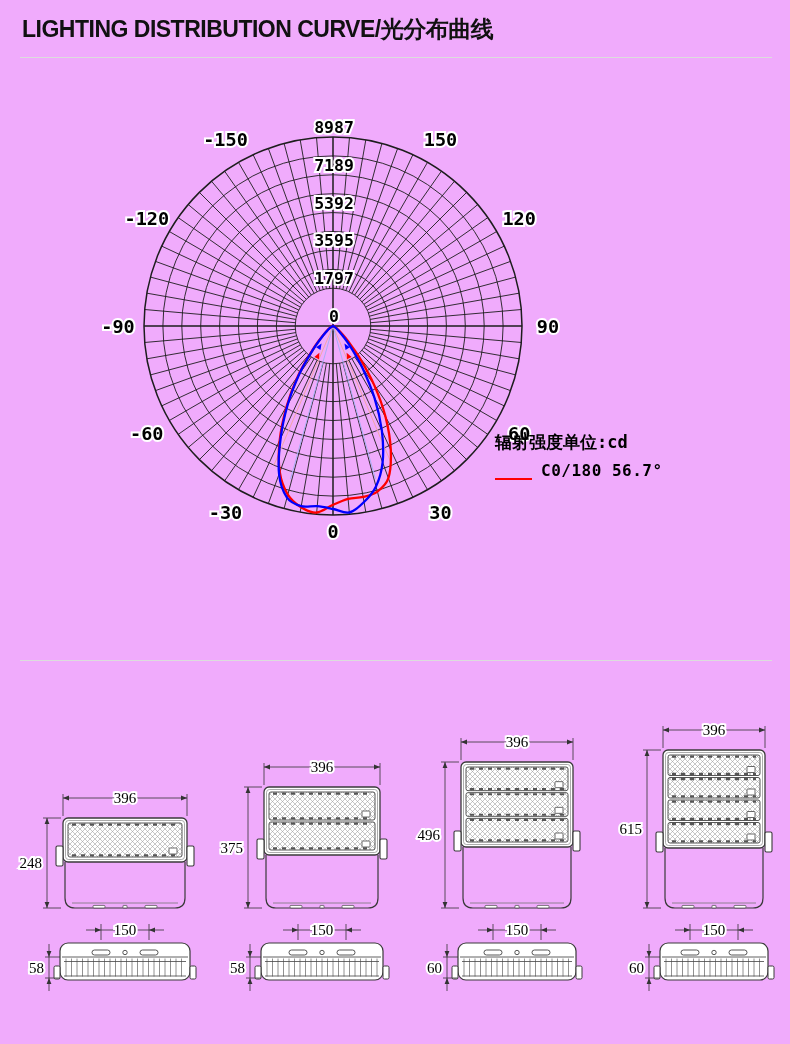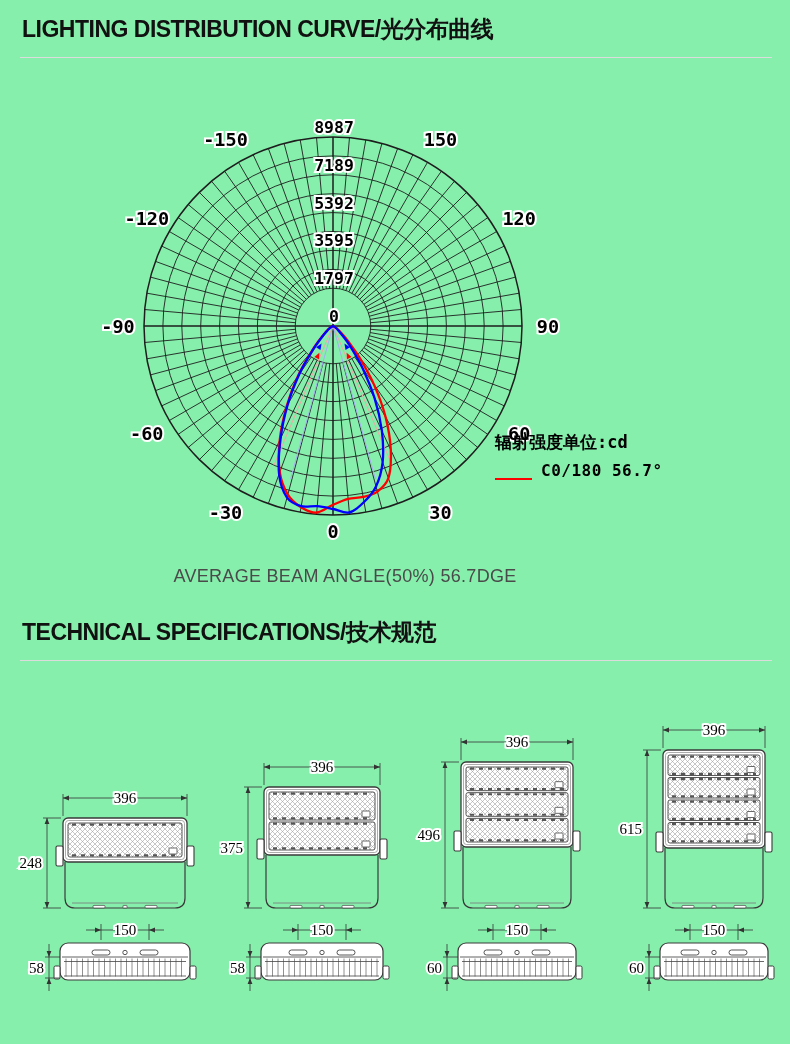--- a/index.html
+++ b/index.html
@@ -1,16 +1,16 @@
 <!DOCTYPE html>
 <html><head>
 <meta charset="utf-8">
 <style>
   html,body{margin:0;padding:0;background:#fff;}
-  .page{position:relative;width:790px;height:1044px;background:#86efac;overflow:hidden;
+  .page{position:relative;width:790px;height:1044px;background:#f0abfc;overflow:hidden;
         font-family:"Liberation Sans",sans-serif;color:#111;}
   .sec-title{position:absolute;left:22px;margin:0;font-size:23px;font-weight:700;
              letter-spacing:-0.5px;color:#111;font-family:"Liberation Sans",sans-serif;}
   .rule{position:absolute;left:20px;right:18px;height:0;border:0;border-top:1px solid #dcdcdc;margin:0;}
   #polar-chart{position:absolute;left:0;top:100px;}
   #drawings{position:absolute;left:0;top:664px;}
   .legend{position:absolute;left:495px;top:431px;font-family:"DejaVu Sans Mono",monospace;}
   .legend-title{font-size:17px;font-weight:700;color:#000;white-space:nowrap;
                 font-family:"DejaVu Sans Mono",monospace;}
   .legend-row{display:flex;align-items:flex-end;margin-top:7px;white-space:nowrap;}
@@ -150,23 +150,21 @@
     </svg>
 
   <div class="legend">
     <div class="legend-title">辐射强度单位:cd</div>
     <div class="legend-row">
       <span class="legend-swatch" style="border-top-color: rgb(255, 0, 0);"></span>
       <span class="legend-label">C0/180 56.7°</span>
     </div>
   </div>
 
-  <div class="beam-en">AVERAGE BEAM ANGLE(50%) 56.7DGE</div>
-
-  <h1 class="sec-title" style="top:617px">TECHNICAL SPECIFICATIONS/技术规范</h1>
+
   <hr class="rule" style="top:660px">
 
   <svg id="drawings" width="790" height="380">
       <defs>
         <pattern id="hatch" width="5" height="5" patternUnits="userSpaceOnUse">
           <path d="M0,5 L5,0 M0,0 L5,5" stroke="#9a9a9a" stroke-width="0.55"></path>
         </pattern>
       </defs>
       <g>
         <rect x="63" y="154" width="124" height="44" rx="5" stroke="#3a3a3a" stroke-width="1.3" fill="#fff"></rect>

